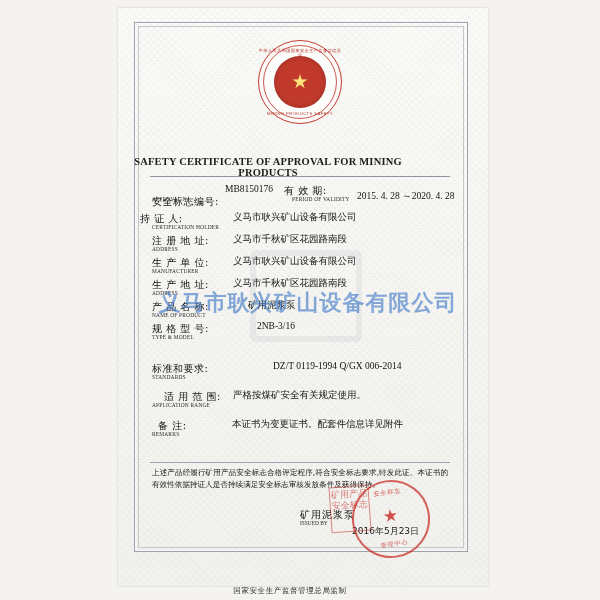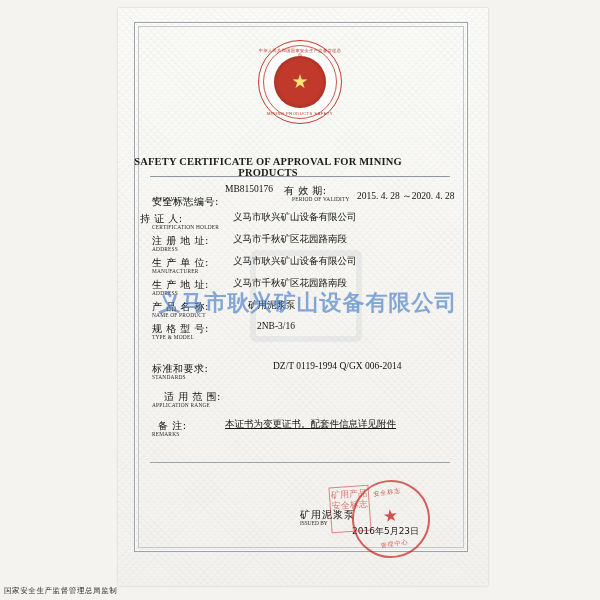--- a/index.html
+++ b/index.html
@@ -305,23 +305,24 @@
     line-height: 11px;
     text-align: center;
     padding-top: 2px;
     box-sizing: border-box;
     transform: rotate(-4deg);
     pointer-events: none;
   }
 
   .footer-note {
     position: absolute;
-    left: 4px;
+    left: 16px;
     top: 586px;
     width: 548px;
+    text-align: center;
     font-family: "DejaVu Sans", "Liberation Sans", sans-serif;
     font-size: 7.5px;
     color: #2a2a2a;
     letter-spacing: 0.6px;
   }
 </style>
 </head>
 <body>
 
 <div id="page">
@@ -372,29 +373,31 @@
   <div class="field lbl-cn" style="left:152px; top:322px;">规 格 型 号:</div>
   <div class="field lbl-en" style="left:152px; top:334px;">TYPE &amp; MODEL</div>
   <div class="field val-mono" style="left:245px; top:321px;margin-left:12px;">2NB-3/16</div>
 
   <div class="field lbl-cn" style="left:152px; top:362px;">标准和要求:</div>
   <div class="field lbl-en" style="left:152px; top:374px;">STANDARDS</div>
   <div class="field val-mono" style="left:233px; top:361px;margin-left:40px;">DZ/T 0119-1994 Q/GX 006-2014</div>
 
   <div class="field lbl-cn" style="left:152px; top:390px;margin-left:12px;">适 用 范 围:</div>
   <div class="field lbl-en" style="left:152px; top:402px;">APPLICATION RANGE</div>
+  <div class="field val" style="left:233px; top:389px;">严格按煤矿安全有关规定使用。</div>
 
   <div class="field lbl-cn" style="left:152px; top:419px;margin-left:6px;">备 注:</div>
   <div class="field lbl-en" style="left:152px; top:431px;">REMARKS</div>
-  <div class="field val" style="left:225px; top:418px;text-decoration:underline;">本证书为变更证书。配套件信息详见附件</div>
+  <div class="field val" style="left:232px; top:418px;">本证书为变更证书。配套件信息详见附件</div>
 
   <div class="wm-shape"></div>
   <div class="watermark">义马市耿兴矿山设备有限公司</div>
 
   <div class="remark-rule"></div>
+  <div class="remark-text">上述产品经履行矿用产品安全标志合格评定程序,符合安全标志要求,特发此证。本证书的有效性依据持证人是否持续满足安全标志审核发放条件及获得保持。</div>
 
   <div class="issued-cn">矿用泥浆泵</div>
   <div class="issued-en">ISSUED BY</div>
   <div class="issue-date">2016年5月23日</div>
 
   <div class="stamp-square">矿用产品安全标志</div>
   <div class="seal">
     <div class="seal-top">安全标志</div>
     <div class="seal-star">★</div>
     <div class="seal-bot">管理中心</div>

